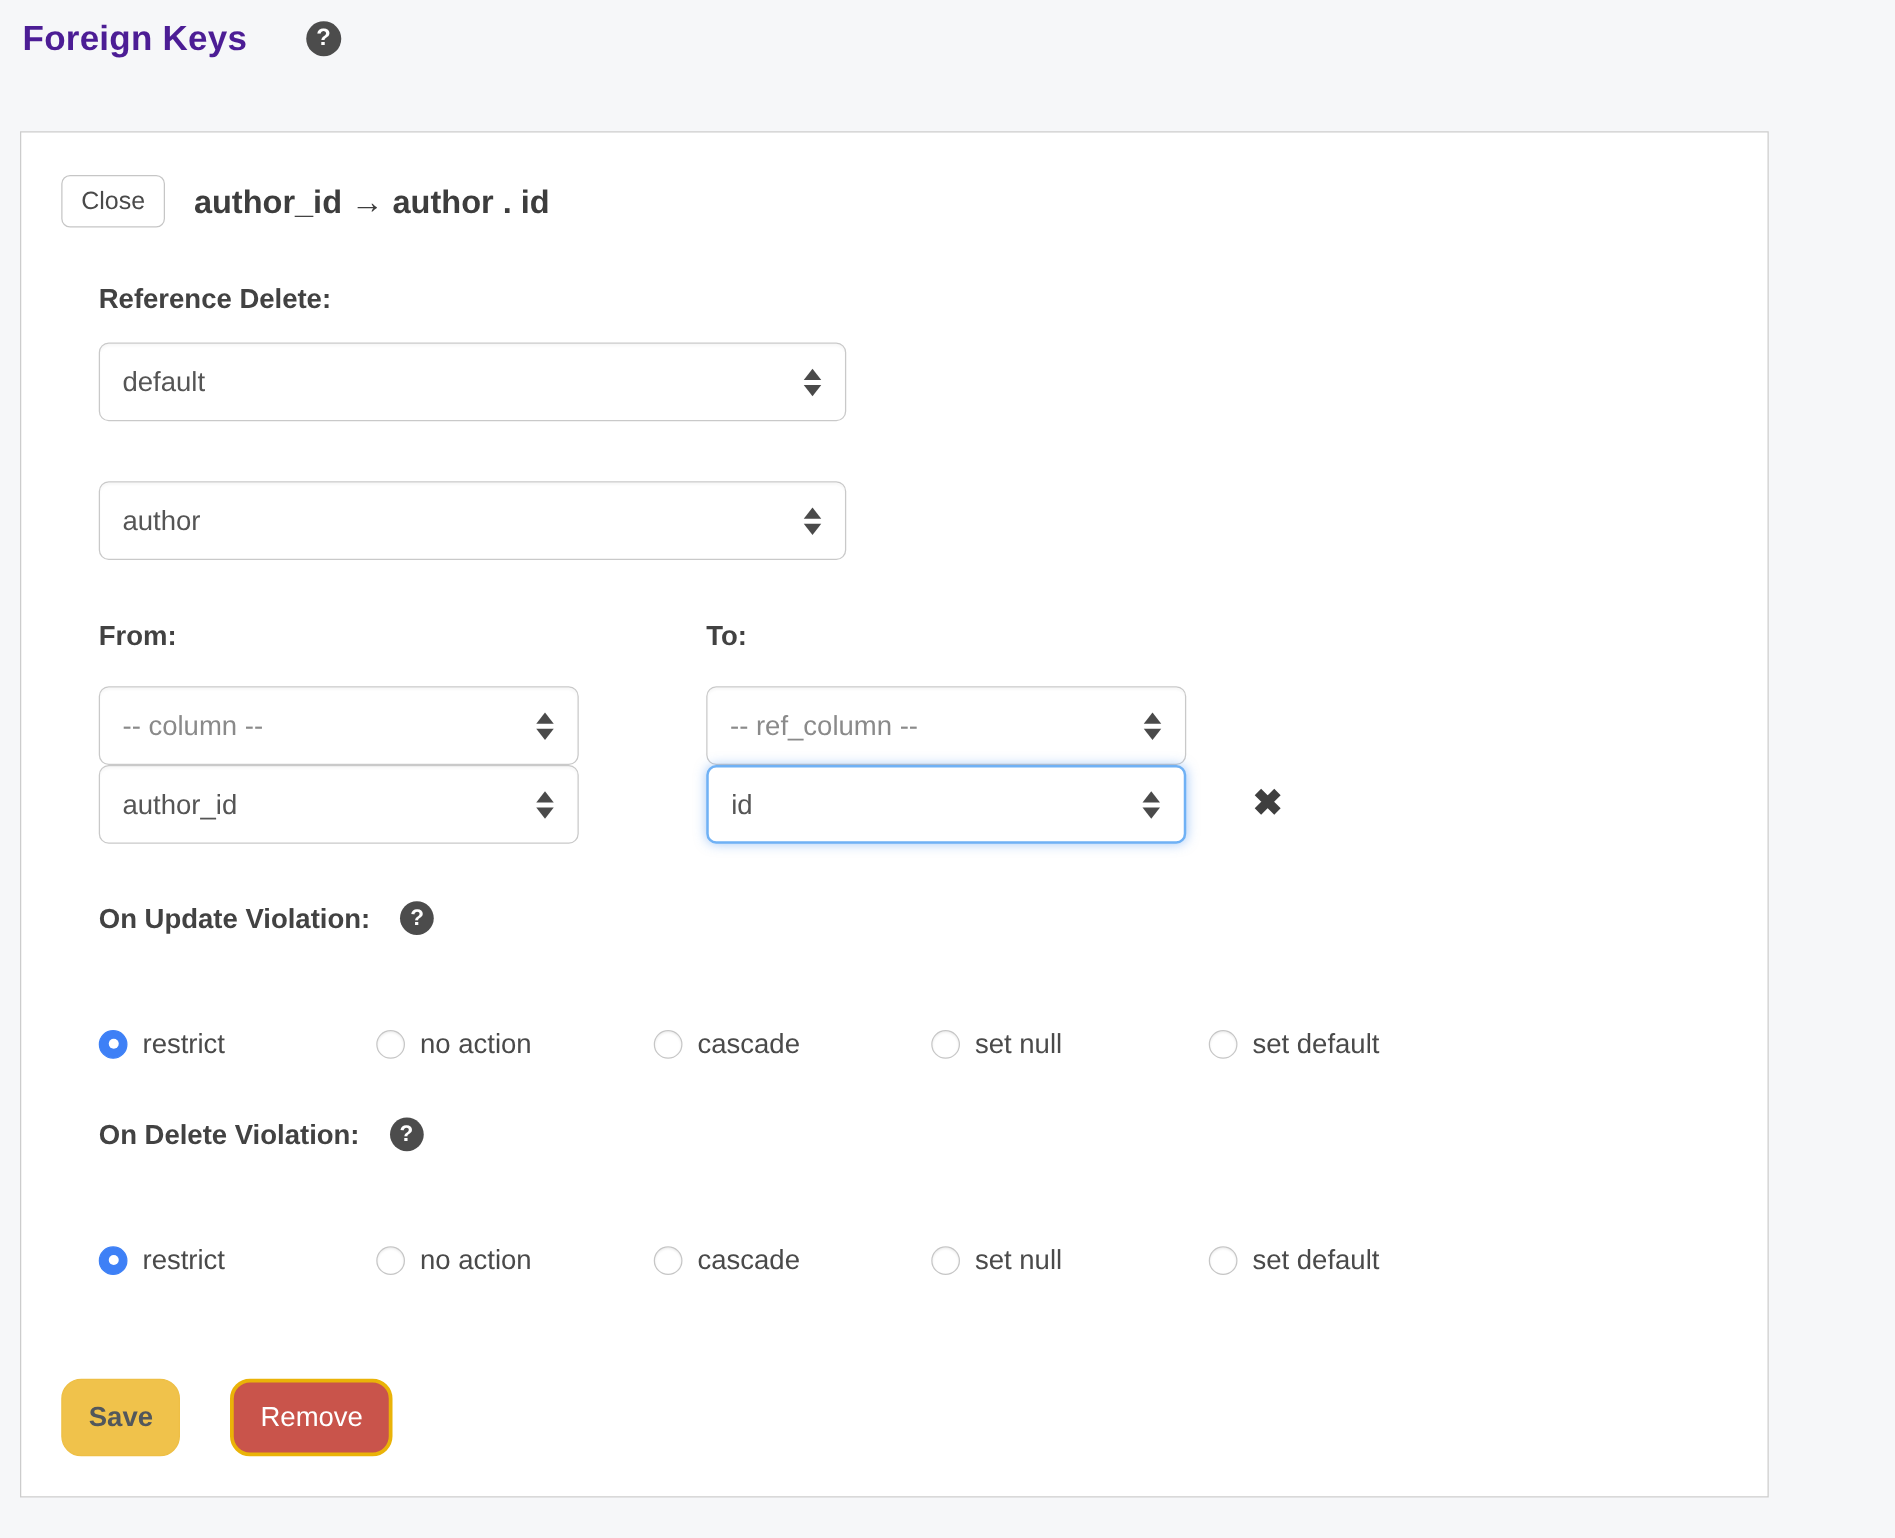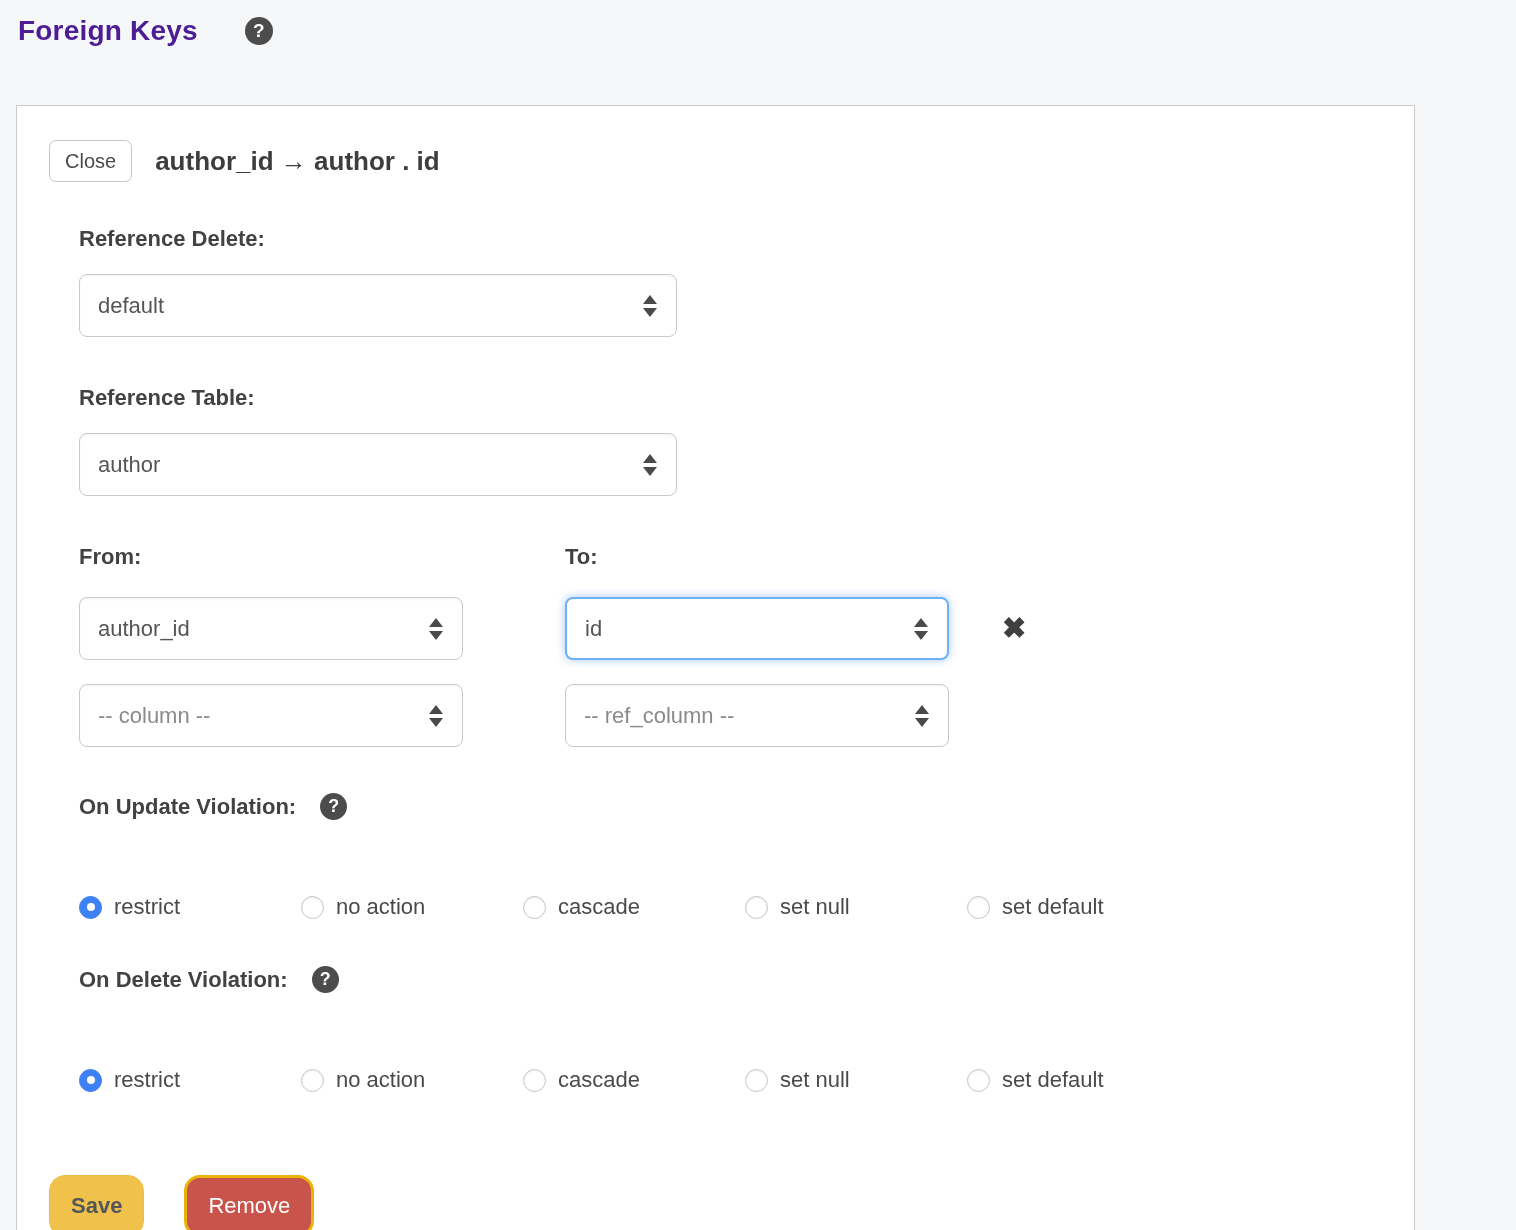--- a/index.html
+++ b/index.html
@@ -219,34 +219,51 @@
 
     <div class="field-label">Reference Delete:</div>
     <div class="sel wide">
       <span>default</span>
       <span class="arrows">
           <span class="tri-up"></span>
           <span class="tri-down"></span>
         </span>
     </div>
 
-    <div class="field-label">Reference Table:</div>
     <div class="sel wide" style="margin-bottom:0;">
       <span>author</span>
       <span class="arrows">
           <span class="tri-up"></span>
           <span class="tri-down"></span>
         </span>
     </div>
 
     <div class="ft-labels">
       <div class="slot1">
           <div class="field-label">From:</div>
         </div>
       <div class="field-label">To:</div>
+    </div>
+
+    <div class="ft-row" style="margin-bottom:0;">
+      <div class="sel small placeholder">
+        <span>-- column --</span>
+        <span class="arrows">
+            <span class="tri-up"></span>
+            <span class="tri-down"></span>
+          </span>
+      </div>
+      <div class="gap"></div>
+      <div class="sel small placeholder">
+        <span>-- ref_column --</span>
+        <span class="arrows">
+            <span class="tri-up"></span>
+            <span class="tri-down"></span>
+          </span>
+      </div>
     </div>
 
     <div class="ft-row">
       <div class="sel small">
         <span>author_id</span>
         <span class="arrows">
             <span class="tri-up"></span>
             <span class="tri-down"></span>
           </span>
       </div>
@@ -254,38 +271,20 @@
       <div class="sel small focused">
         <span>id</span>
         <span class="arrows">
             <span class="tri-up"></span>
             <span class="tri-down"></span>
           </span>
       </div>
       <span class="remove-mapping-icon">✖</span>
     </div>
 
-    <div class="ft-row" style="margin-bottom:0;">
-      <div class="sel small placeholder">
-        <span>-- column --</span>
-        <span class="arrows">
-            <span class="tri-up"></span>
-            <span class="tri-down"></span>
-          </span>
-      </div>
-      <div class="gap"></div>
-      <div class="sel small placeholder">
-        <span>-- ref_column --</span>
-        <span class="arrows">
-            <span class="tri-up"></span>
-            <span class="tri-down"></span>
-          </span>
-      </div>
-    </div>
-
     <div class="viol-label-row">
       <div class="field-label">On Update Violation:</div>
       <span class="help-icon">?</span>
     </div>
     <div class="radio-row">
       <div class="radio-item">
         <span class="radio checked"></span>
         <span class="radio-label">restrict</span>
       </div>
       <div class="radio-item">

